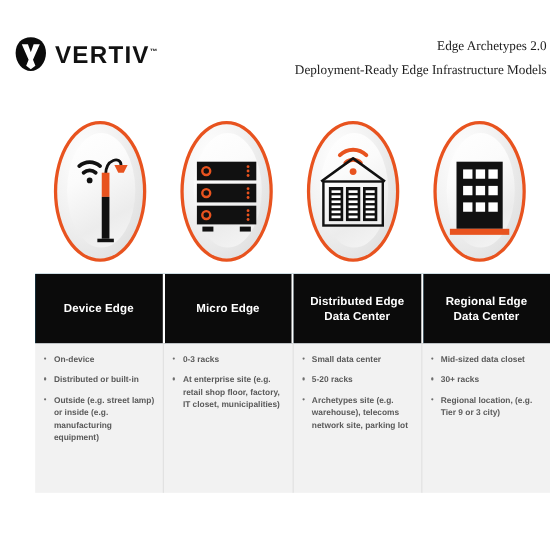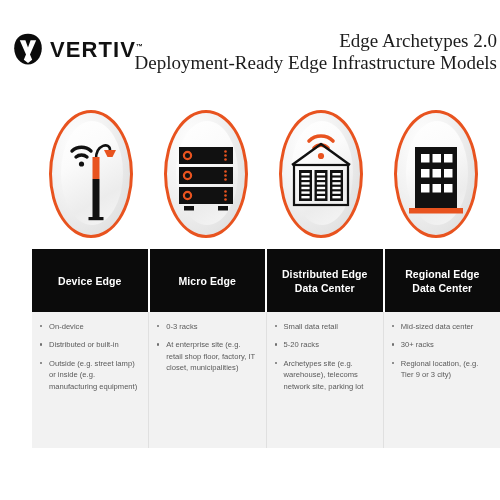--- a/index.html
+++ b/index.html
@@ -54,21 +54,21 @@
 
   #title-block {
     position: absolute;
     right: 3px;
     top: 30px;
     text-align: right;
     font-family: "Liberation Serif", serif;
     color: #1c1c1c;
   }
   .title-line {
-    font-size: 19px;
+    font-size: 12px;
     line-height: 22px;
     white-space: nowrap;
   }
 
   
   #icons-row {
     position: absolute;
     top: 110px;
     left: 32px;
     width: 468px;
@@ -146,20 +146,21 @@
     border-right: 2px solid #ffffff;
     letter-spacing: 0.1px;
   }
   .th:last-child { border-right: none; text-align: center; }
 
   #table-body {
     display: flex;
     width: 100%;
     height: 136px;
     background: #f2f2f2;
+    font-weight: bold;
   }
   .td {
     flex: 1 1 0;
     box-sizing: border-box;
     border-right: 1px solid #e0e0e0;
     padding: 9px 7px 6px 6px;
   }
   .td:last-child { border-right: none; }
 
   .bullet-list {
@@ -358,27 +359,27 @@
       </ul>
     </div>
     <div class="td">
       <ul class="bullet-list">
         <li class="bullet-item">0-3 racks</li>
         <li class="bullet-item">At enterprise site (e.g. retail shop floor, factory, IT closet, municipalities)</li>
       </ul>
     </div>
     <div class="td">
       <ul class="bullet-list">
-        <li class="bullet-item">Small data retail</li>
+        <li class="bullet-item">Small data center</li>
         <li class="bullet-item">5-20 racks</li>
         <li class="bullet-item">Archetypes site (e.g. warehouse), telecoms network site, parking lot</li>
       </ul>
     </div>
     <div class="td">
       <ul class="bullet-list">
-        <li class="bullet-item">Mid-sized data center</li>
+        <li class="bullet-item">Mid-sized data closet</li>
         <li class="bullet-item">30+ racks</li>
         <li class="bullet-item">Regional location, (e.g. Tier 9 or 3 city)</li>
       </ul>
     </div>
   </div>
 
 </div>
 
 </body></html>

